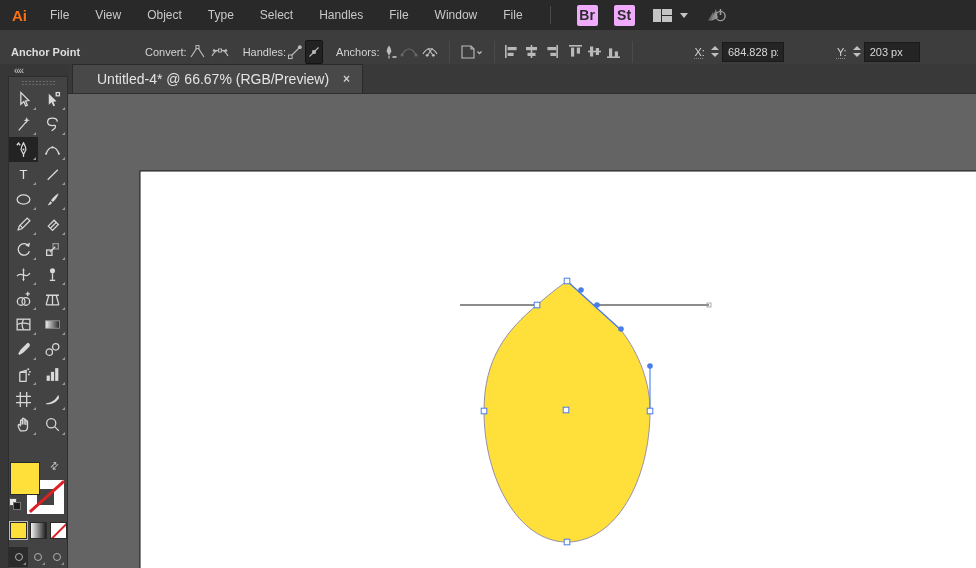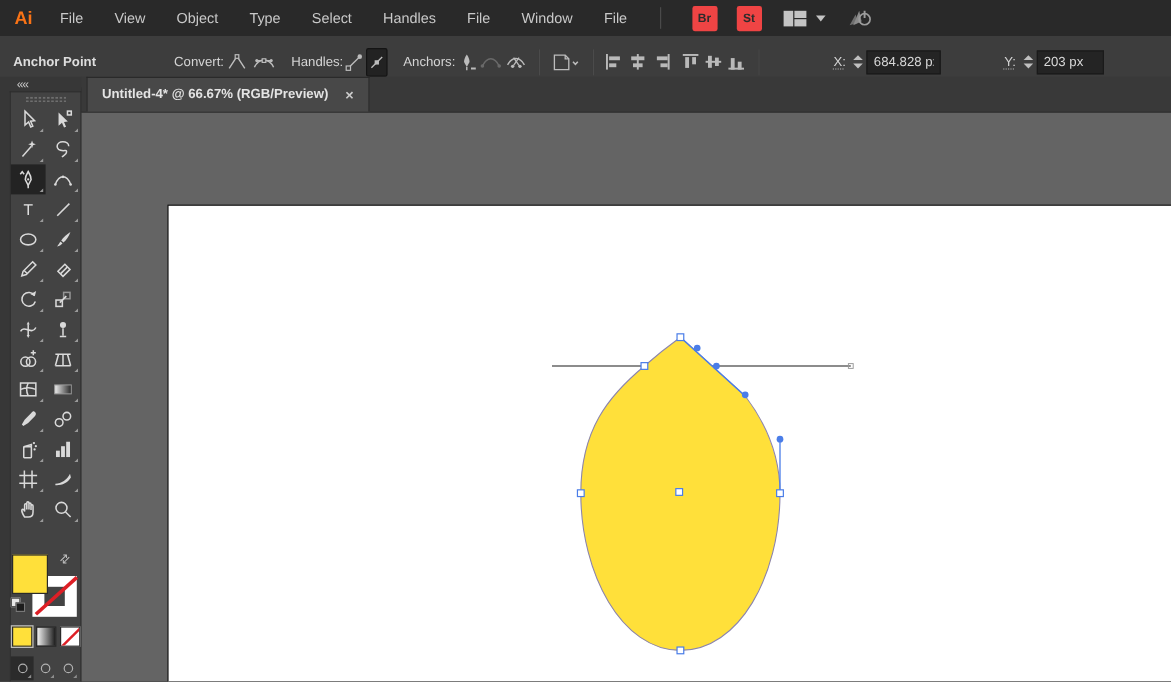--- a/index.html
+++ b/index.html
@@ -6,21 +6,21 @@
   html,body { width:976px; height:568px; overflow:hidden; background:#292929;
     font-family:"Liberation Sans", sans-serif; }
   .app { position:relative; width:976px; height:568px; }
 
   
   .menubar { position:absolute; left:0; top:0; width:976px; height:30px;
     background:#292929; display:flex; align-items:center; padding-left:8px; }
   .ai-logo { color:#f97316; font-size:15px; font-weight:bold; letter-spacing:0; padding:0 10px 0 4px; }
   .menu-item { color:#c9c9c9; font-size:12px; padding:0 13px; line-height:30px; cursor:default; }
   .mb-sep { width:1px; height:18px; background:#4a4a4a; margin:0 10px 0 14px; }
-  .sq-btn { width:21px; height:21px; background:#ef4444; color:#2c2c2c; font-size:10px; font-weight:bold;
+  .sq-btn { width:21px; height:21px; background:#f0abfc; color:#2c2c2c; font-size:14px; font-weight:bold;
     border-radius:2px; display:flex; align-items:center; justify-content:center; margin-left:16px; }
   .ws-icon { display:flex; align-items:center; margin-left:18px; }
   .ws-blocks { position:relative; width:19px; height:13px; }
   .ws-blocks div { position:absolute; background:#c4c4c4; }
   .ws-l { left:0; top:0; width:8px; height:13px; }
   .ws-rt { left:9px; top:0; width:10px; height:6px; }
   .ws-rb { left:9px; top:7px; width:10px; height:6px; }
   .chev-down { width:0; height:0; border-left:4px solid transparent; border-right:4px solid transparent;
     border-top:5px solid #c4c4c4; margin-left:8px; }
 
@@ -84,21 +84,21 @@
   .mode-btn.pressed { background:#2b2b2b; }
   .mode-btn b { width:8px; height:8px; border:1.6px solid #b0b0b0; border-radius:50%; display:block; }
   .mode-btn::after { content:""; position:absolute; right:2px; bottom:2px; width:0; height:0;
     border-left:3px solid transparent; border-bottom:3px solid #8d8d8d; }
 
   
   .tabbar { position:absolute; left:68px; top:64px; right:0; height:30px; background:#393939;
     border-bottom:1px solid #2e2e2e; display:flex; align-items:flex-start; }
   .doc-tab { margin-left:4px; height:29px; background:#484848; border:1px solid #2a2a2a; border-bottom:none;
     display:flex; align-items:center; padding:0 12px; }
-  .doc-tab span.title { color:#e4e4e4; font-size:11px; font-weight:bold; white-space:nowrap; }
+  .doc-tab span.title { color:#e4e4e4; font-size:14px; font-weight:normal; white-space:nowrap;margin-left:12px; }
   .tab-close { color:#cccccc; font-size:12px; font-weight:bold; margin-left:14px; }
   .canvas { position:absolute; left:68px; top:94px; right:0; bottom:0; background:#646464; }
   .canvas svg { display:block; width:908px; height:474px; }
 </style>
 </head>
 <body>
 
 <div class="app">
 
   <div class="menubar">

